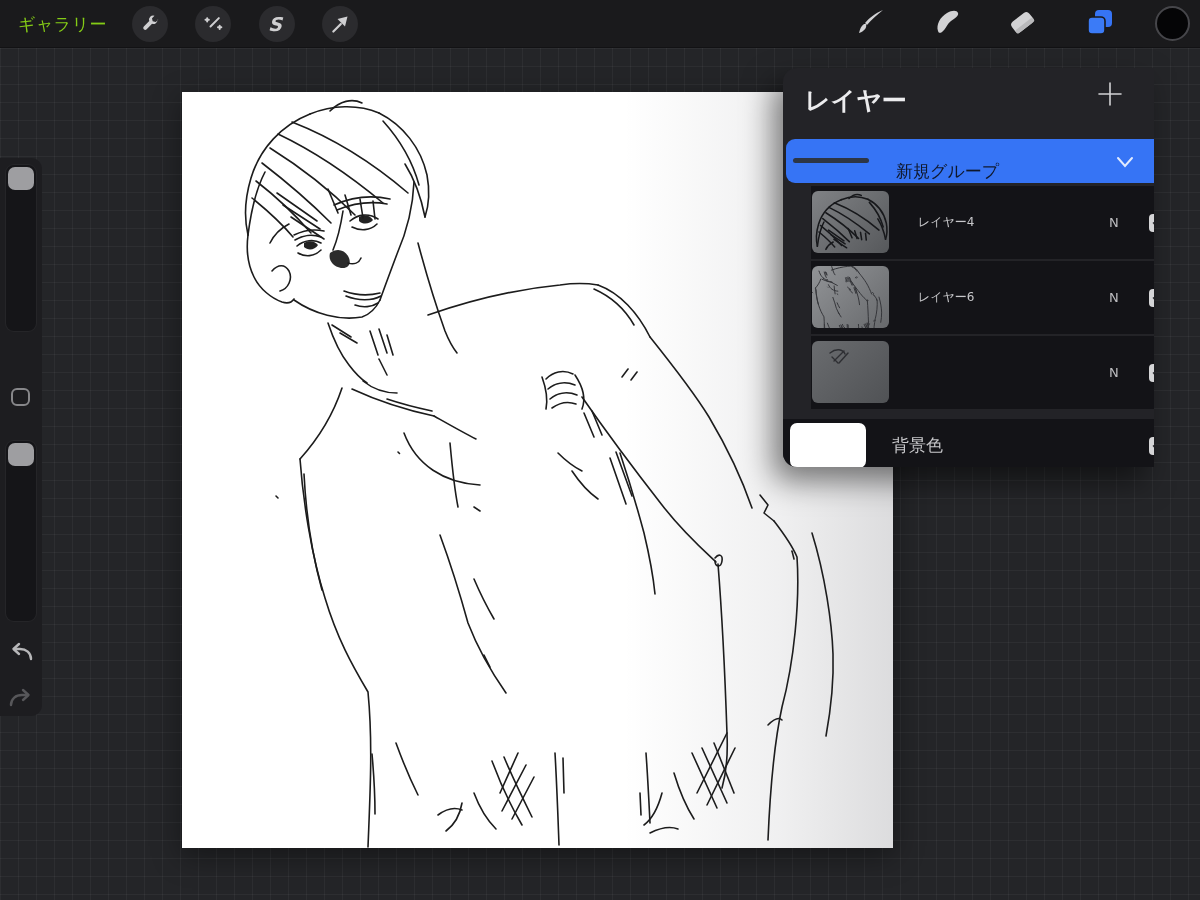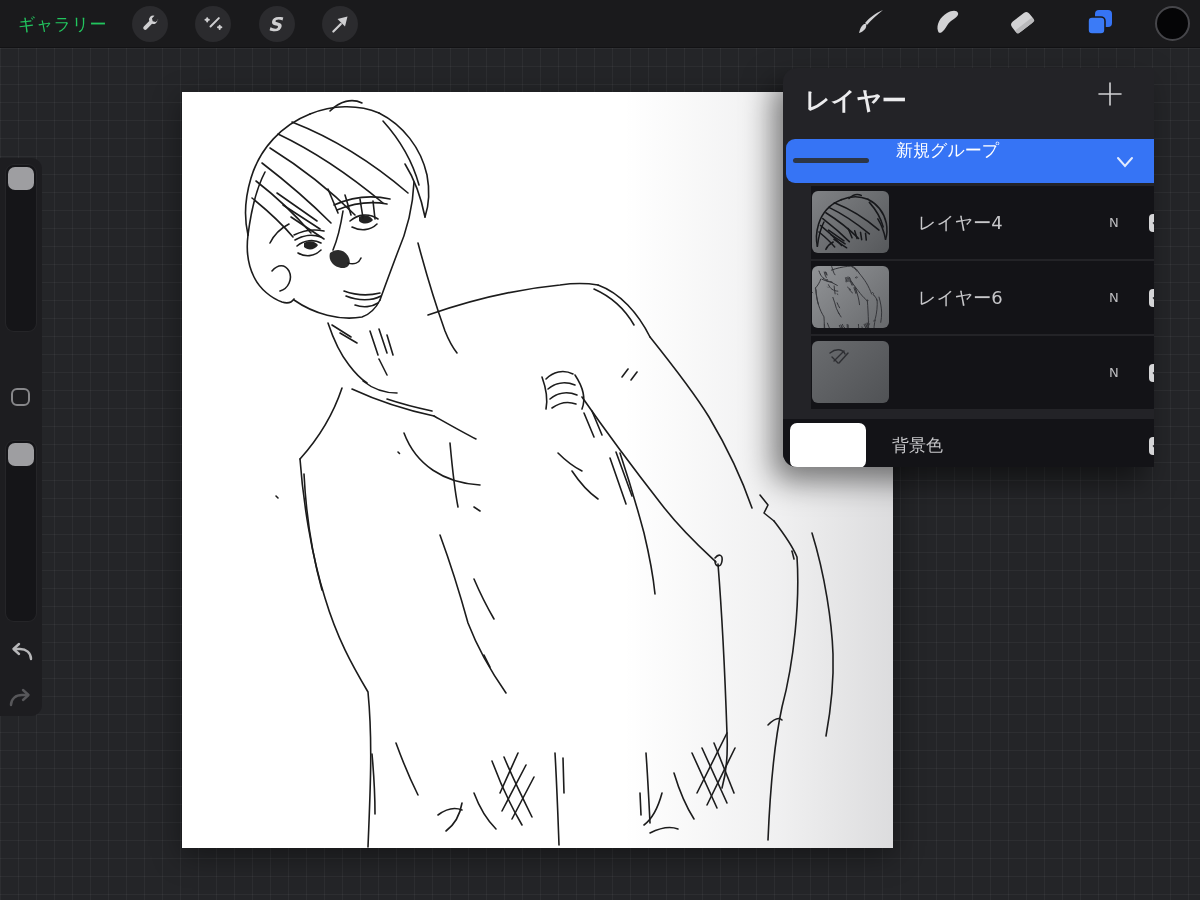--- a/index.html
+++ b/index.html
@@ -5,21 +5,21 @@
   html,body{margin:0;padding:0;background:#000;}
   *{box-sizing:border-box;}
   #stage{position:relative;width:1200px;height:900px;overflow:hidden;
          font-family:"DejaVu Sans","Liberation Sans",sans-serif;
          background-color:#242528;
          background-image:linear-gradient(rgba(255,255,255,.045) 1px,transparent 1px),
                           linear-gradient(90deg,rgba(255,255,255,.045) 1px,transparent 1px);
          background-size:18px 18px;background-position:0 48px;}
   
   .topbar{position:absolute;left:0;top:0;width:1200px;height:48px;background:#1a1a1c;border-bottom:1px solid #121214;z-index:30;}
-  .gallery-btn{position:absolute;left:18px;top:0;height:48px;display:flex;align-items:center;color:#22c55e;font-size:17px;letter-spacing:.5px;cursor:default;}
+  .gallery-btn{position:absolute;left:18px;top:0;height:48px;display:flex;align-items:center;color:#84cc16;font-size:17px;letter-spacing:.5px;cursor:default;}
   .toolcircle{position:absolute;top:6px;width:36px;height:36px;border-radius:50%;background:#2b2b2e;display:flex;align-items:center;justify-content:center;color:#cfcfd1;}
   .toolcircle svg{display:block;}
   .tc-wrench{left:132px;} .tc-wand{left:195px;} .tc-select{left:259px;} .tc-transform{left:322px;}
   .select-glyph{font-size:19px;font-weight:bold;font-style:italic;color:#cfcfd1;transform:skewX(-6deg);}
   .flaticon{position:absolute;top:9px;width:32px;height:30px;display:flex;align-items:center;justify-content:center;color:#cfcfd1;}
   .fi-brush{left:855px;} .fi-smudge{left:932px;} .fi-eraser{left:1006px;} .fi-layers{left:1084px;}
   .color-swatch{position:absolute;left:1155px;top:6px;width:35px;height:35px;border-radius:50%;background:#050506;border:2px solid #46464a;}
   
   .canvas{position:absolute;left:182px;top:92px;width:711px;height:756px;background:#fff;box-shadow:0 8px 28px rgba(0,0,0,.4);z-index:5;}
   .canvas-shade{position:absolute;inset:0;pointer-events:none;
@@ -32,31 +32,31 @@
   .slider-handle{position:absolute;left:2px;top:2px;width:26px;height:23px;border-radius:7px;background:#9e9ea1;}
   .modify-btn{position:absolute;left:11px;top:230px;width:19px;height:18px;border:2px solid #87878a;border-radius:6px;background:transparent;}
   .undo-btn{position:absolute;left:7px;top:481px;width:28px;height:28px;color:#b7b7b9;}
   .redo-btn{position:absolute;left:7px;top:527px;width:28px;height:28px;color:#57575a;}
   
   .layers-panel{position:absolute;left:783px;top:68px;width:371px;height:399px;background:#232327;border-radius:14px 0 0 14px;box-shadow:-10px 14px 30px rgba(0,0,0,.5);z-index:40;overflow:hidden;}
   .lp-title{position:absolute;left:22px;top:16px;font-size:25px;font-weight:bold;color:#ececee;}
   .lp-add{position:absolute;right:30px;top:12px;width:28px;height:28px;color:#d2d2d5;}
   .group-row{position:absolute;left:3px;top:71px;width:404px;height:44px;border-radius:9px;background:#3674f5;}
   .group-line{position:absolute;left:7px;top:19px;width:76px;height:5px;border-radius:3px;background:#2d3646;}
-  .group-label{position:absolute;left:110px;top:0;height:44px;display:flex;align-items:flex-start;color:#ffffff;font-size:17px;}
+  .group-label{position:absolute;left:110px;top:0;height:44px;display:flex;align-items:flex-end;color:#0f172a;font-size:17px;}
   .group-chevron{position:absolute;right:56px;top:15px;width:18px;height:13px;color:rgba(255,255,255,.85);}
   .checkbox{position:absolute;width:18px;height:18px;border-radius:4px;display:flex;align-items:center;justify-content:center;}
   .checkbox.light{background:#d5d5d7;} .checkbox.white{background:#fff;}
   .layer-row{position:absolute;left:28px;right:0;height:73px;background:#131317;}
   .row-4{top:118px;} .row-6{top:193px;} .row-3{top:268px;}
   .thumb{position:absolute;left:1px;top:5px;width:77px;height:62px;border-radius:6px;overflow:hidden;}
   .thumb-4{background:linear-gradient(135deg,#808285 0%,#56585b 100%);}
   .thumb-6{background:linear-gradient(135deg,#929497 0%,#67696c 100%);}
   .thumb-3{background:linear-gradient(135deg,#6a6c6f 0%,#505255 100%);}
-  .row-label{position:absolute;left:107px;top:0;height:73px;display:flex;align-items:center;color:#c7c7ca;font-size:18px;}
+  .row-label{position:absolute;left:107px;top:0;height:73px;display:flex;align-items:center;color:#c7c7ca;font-size:12px;}
   .row-blend{position:absolute;left:298px;top:0;height:73px;display:flex;align-items:center;color:#bdbdc0;font-size:13px;}
   .layer-row .checkbox{left:338px;top:28px;}
   .bg-row{position:absolute;left:0;right:0;top:343px;height:53px;background:#131317;margin-top:8px;}
   .bg-swatch{position:absolute;left:7px;top:4px;width:76px;height:45px;border-radius:7px;background:#fff;}
   .bg-label{position:absolute;left:109px;top:0;height:53px;display:flex;align-items:center;color:#c7c7ca;font-size:17px;}
   .bg-row .checkbox{left:366px;top:18px;}
   .hidden-defs{position:absolute;width:0;height:0;overflow:hidden;}
 </style>
 </head>
 <body>

